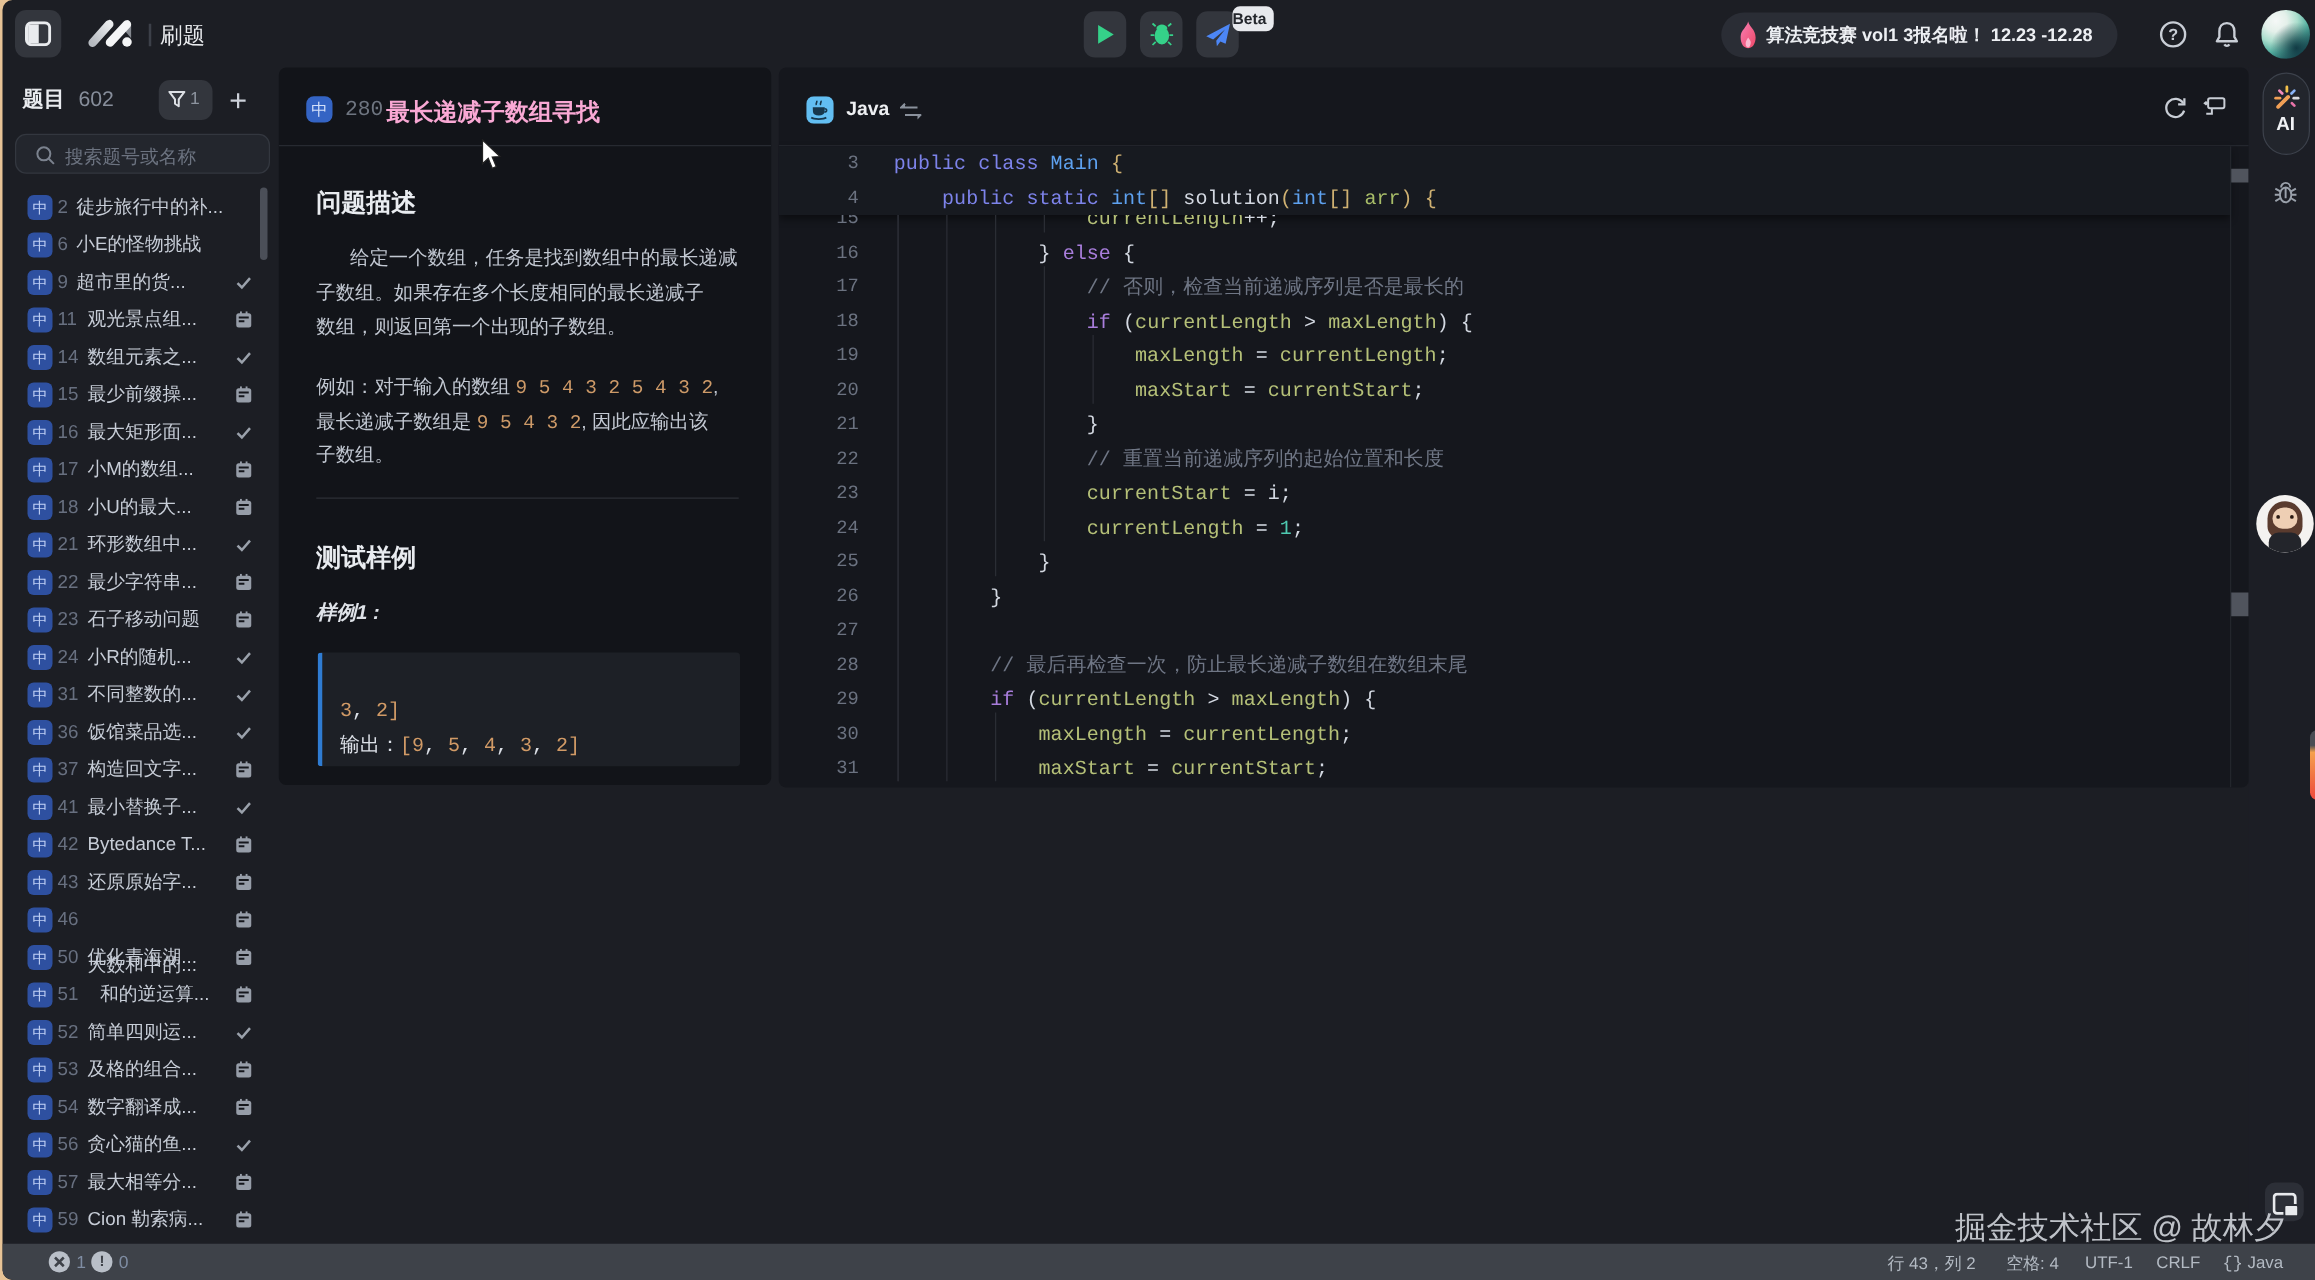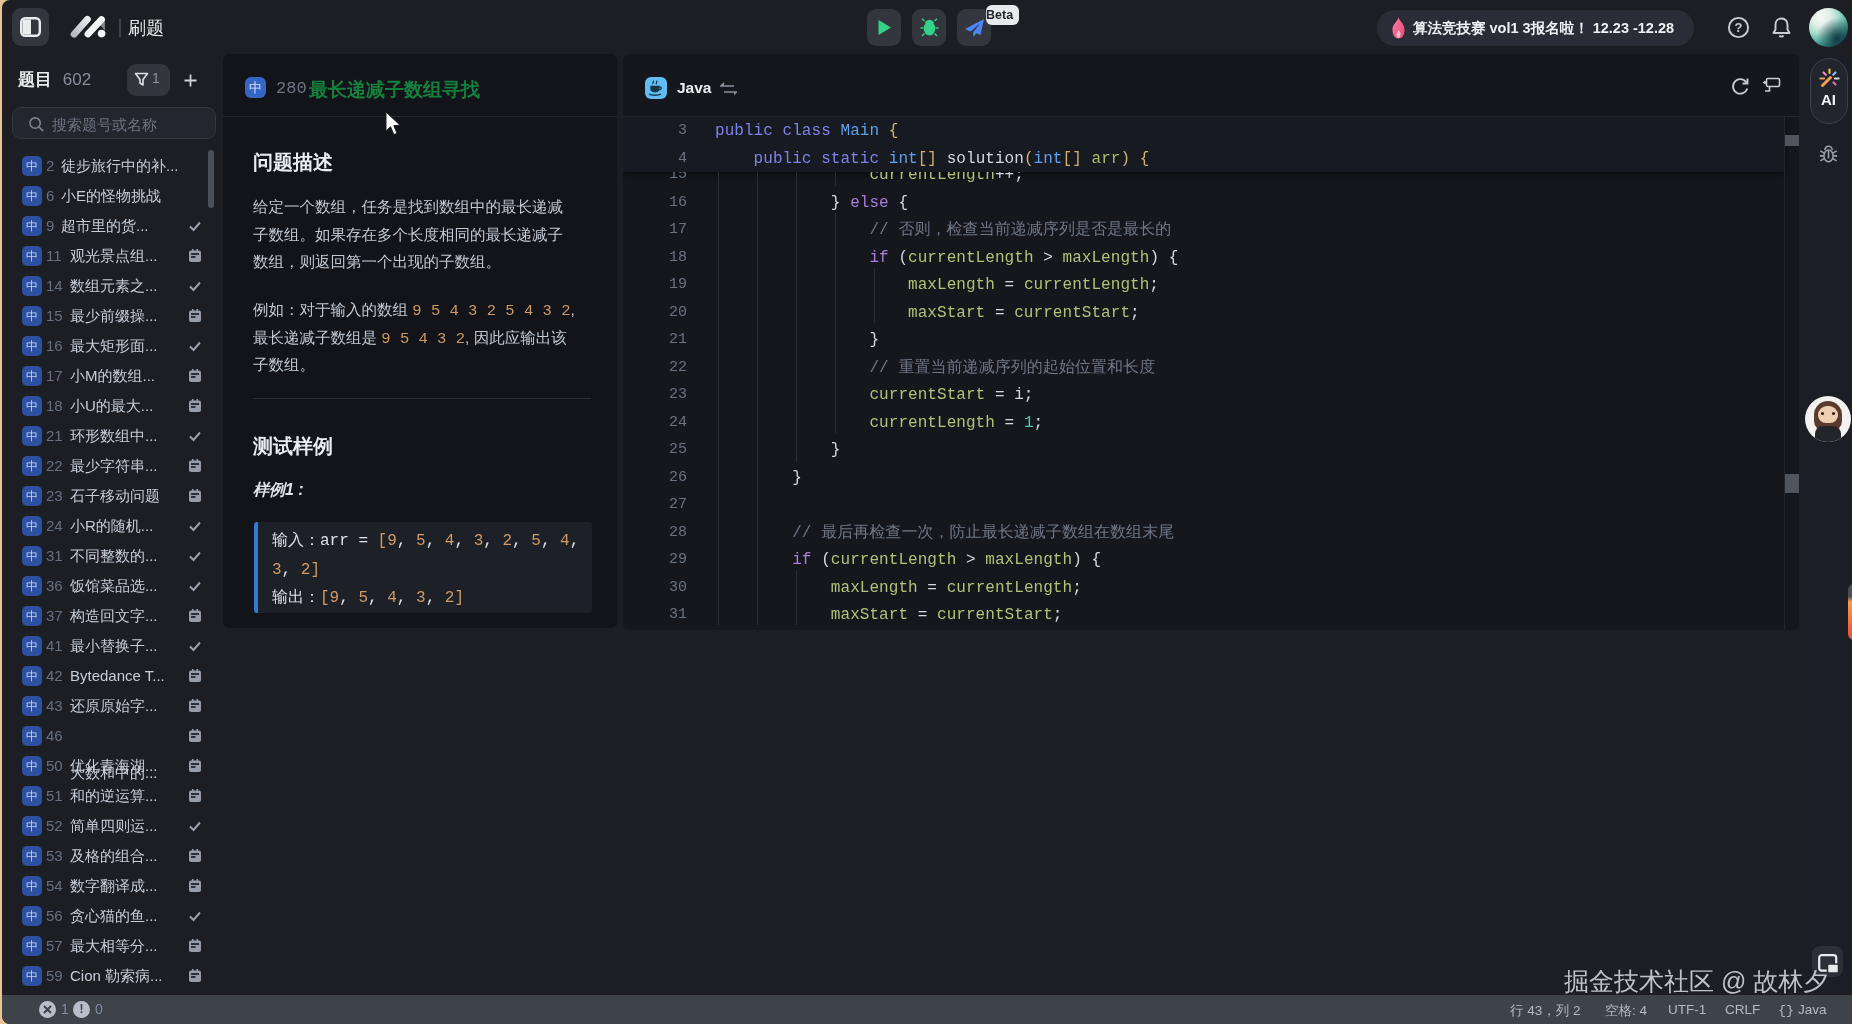--- a/index.html
+++ b/index.html
@@ -318,21 +318,21 @@
           <rect x="1" y="1.5" width="12" height="11.5" rx="2" fill="#969da8"></rect>
           <rect x="3" y="4.2" width="8" height="1.6" fill="#15171c"></rect>
           <rect x="3" y="7.2" width="4.5" height="1.6" fill="#15171c"></rect>
           <rect x="4" y="0" width="1.5" height="3" fill="#969da8"></rect>
           <rect x="8.5" y="0" width="1.5" height="3" fill="#969da8"></rect>
         </svg>
       </div>
       <div class="sideitem" style="top:637px;">
         <div class="badge">中</div>
         <div class="inum">51</div>
-        <div class="ititle" style="left:68px;">和的逆运算...</div>
+        <div class="ititle" style="left:78px;">和的逆运算...</div>
         <svg class="iright" viewBox="0 0 14 14">
           <rect x="1" y="1.5" width="12" height="11.5" rx="2" fill="#969da8"></rect>
           <rect x="3" y="4.2" width="8" height="1.6" fill="#15171c"></rect>
           <rect x="3" y="7.2" width="4.5" height="1.6" fill="#15171c"></rect>
           <rect x="4" y="0" width="1.5" height="3" fill="#969da8"></rect>
           <rect x="8.5" y="0" width="1.5" height="3" fill="#969da8"></rect>
         </svg>
       </div>
       <div class="sideitem" style="top:667px;">
         <div class="badge">中</div>
@@ -397,34 +397,33 @@
           <rect x="4" y="0" width="1.5" height="3" fill="#969da8"></rect>
           <rect x="8.5" y="0" width="1.5" height="3" fill="#969da8"></rect>
         </svg>
       </div>
 </div>
 <div class="abs" style="left:206px;top:150px;width:6px;height:58px;border-radius:3px;background:#4b4f58;"></div>
 
 <div class="panel" style="left:221px;top:54px;width:394px;height:574px;overflow:hidden;">
   <div class="abs" style="left:22px;top:23px;width:21px;height:21px;border-radius:6px;background:#3464c4;color:#d3e0fa;font-size:13px;line-height:21px;text-align:center;">中</div>
   <div class="abs mono" style="left:53px;top:25px;font-size:17px;color:#6e7580;">280</div>
-  <div class="abs" style="left:86px;top:23px;font-size:19px;font-weight:bold;color:#15803d;">最长递减子数组寻找</div>
+  <div class="abs" style="left:86px;top:23px;font-size:19px;font-weight:bold;color:#f9a8d4;">最长递减子数组寻找</div>
   <div class="abs" style="left:0;top:62px;width:394px;height:1px;background:#272a31;"></div>
   <div class="abs" style="left:30px;top:95px;font-size:20px;font-weight:bold;color:#e9ecf0;">问题描述</div>
-  <div class="abs pline" style="top:139px;">给定一个数组，任务是找到数组中的最长递减</div>
+  <div class="abs pline" style="top:139px;margin-left:27px;">给定一个数组，任务是找到数组中的最长递减</div>
       <div class="abs pline" style="top:166.5px;">子数组。如果存在多个长度相同的最长递减子</div>
       <div class="abs pline" style="top:194px;">数组，则返回第一个出现的子数组。</div>
   <div class="abs pline" style="top:242px;">例如：对于输入的数组 <span class="mono" style="color:#cd9a68;">9 5 4 3 2 5 4 3 2</span>,</div>
       <div class="abs pline" style="top:269.5px;">最长递减子数组是 <span class="mono" style="color:#cd9a68;">9 5 4 3 2</span>, 因此应输出该</div>
       <div class="abs pline" style="top:297px;">子数组。</div>
   <div class="abs" style="left:30px;top:344px;width:338px;height:1px;background:#2c2f36;"></div>
   <div class="abs" style="left:30px;top:379px;font-size:20px;font-weight:bold;color:#e9ecf0;">测试样例</div>
   <div class="abs" style="left:30px;top:426px;font-size:16px;font-weight:bold;font-style:italic;color:#dfe3e9;">样例1 :</div>
   <div class="abs" style="left:31px;top:468px;width:338px;height:91px;background:#1d2026;border-left:4px solid #2f7cd2;border-radius:3px;">
-        <div class="abs bline" style="top:4px;">输入：<span class="mono">arr = <i>[9</i>, <i>5</i>, <i>4</i>, <i>3</i>, <i>2</i>, <i>5</i>, <i>4</i>,</span></div>
         <div class="abs bline" style="top:32.5px;"><span class="mono"><i>3</i>, <i>2]</i></span></div>
         <div class="abs bline" style="top:61px;">输出：<span class="mono"><i>[9</i>, <i>5</i>, <i>4</i>, <i>3</i>, <i>2]</i></span></div>
       </div>
 </div>
 
 <svg class="abs" style="left:383px;top:111px;" width="20" height="26" viewBox="0 0 20 26">
       <path d="M1 1 L1 20 L5.6 15.7 L8.8 23.6 L12 22.3 L8.8 14.6 L15 14.2 Z" fill="#ffffff" stroke="#222" stroke-width="1"></path>
     </svg>
 
 <div class="panel" style="left:621px;top:54px;width:1176px;height:576px;background:#15171d;overflow:hidden;">

